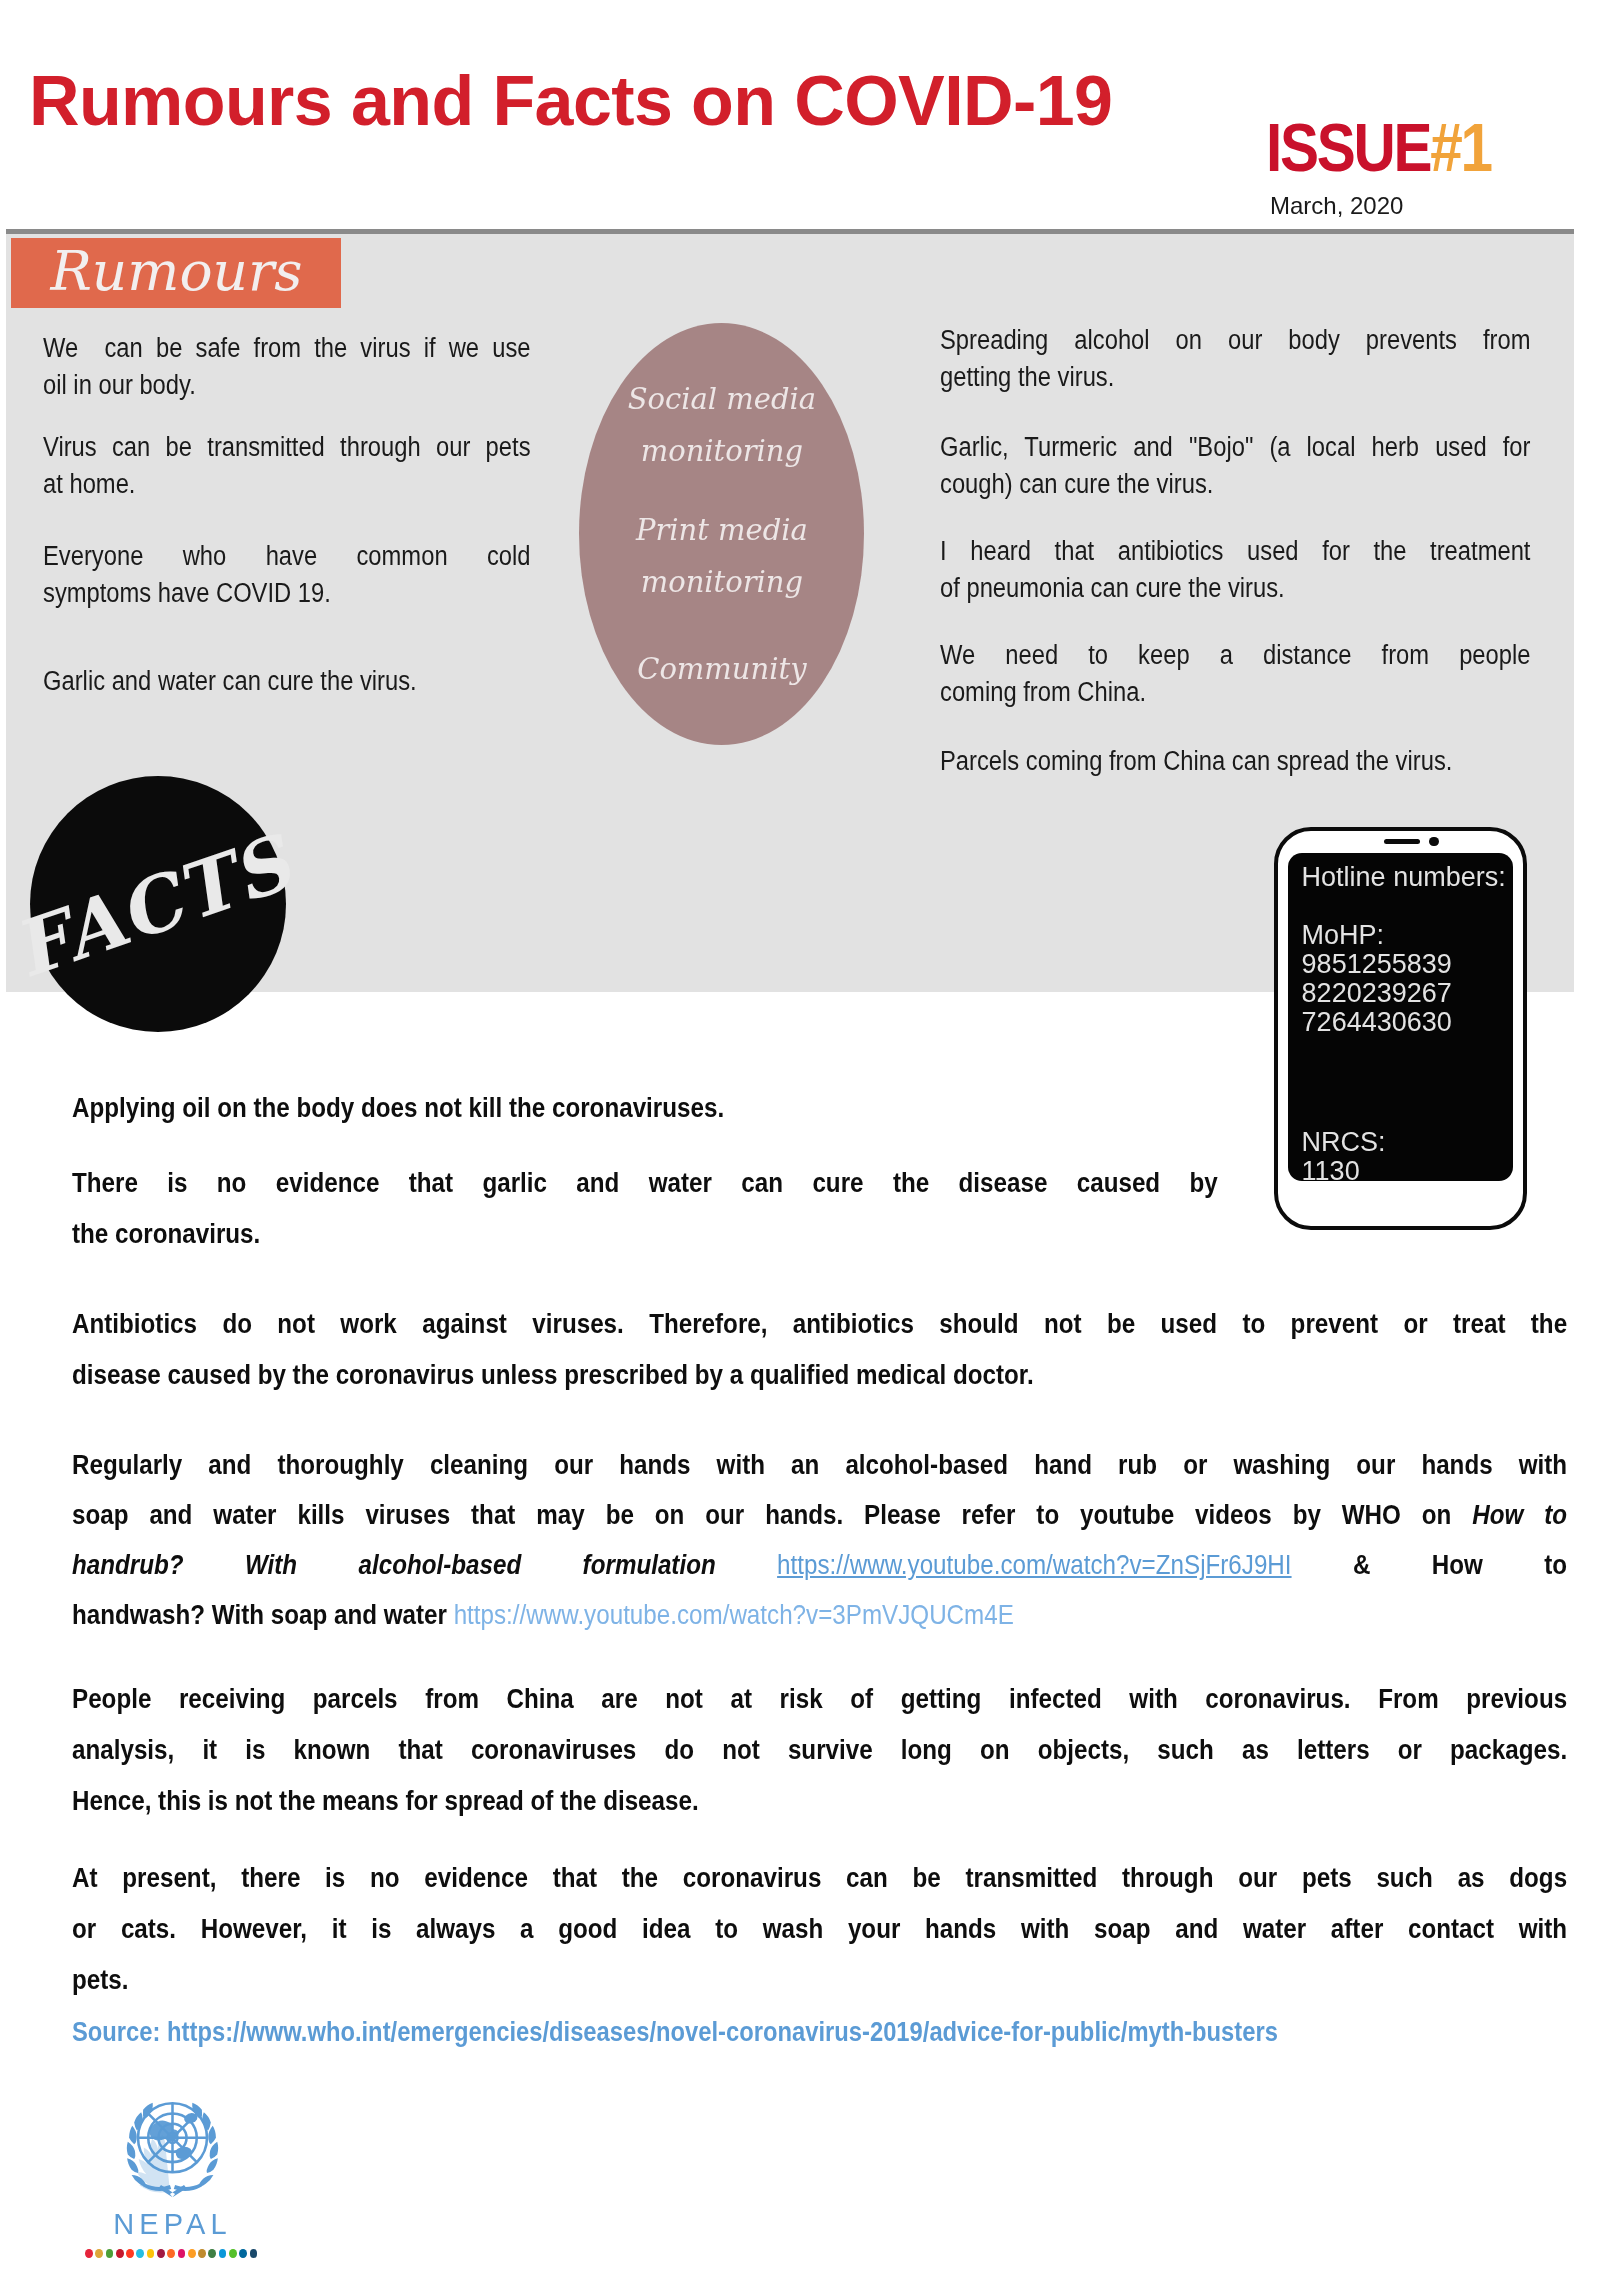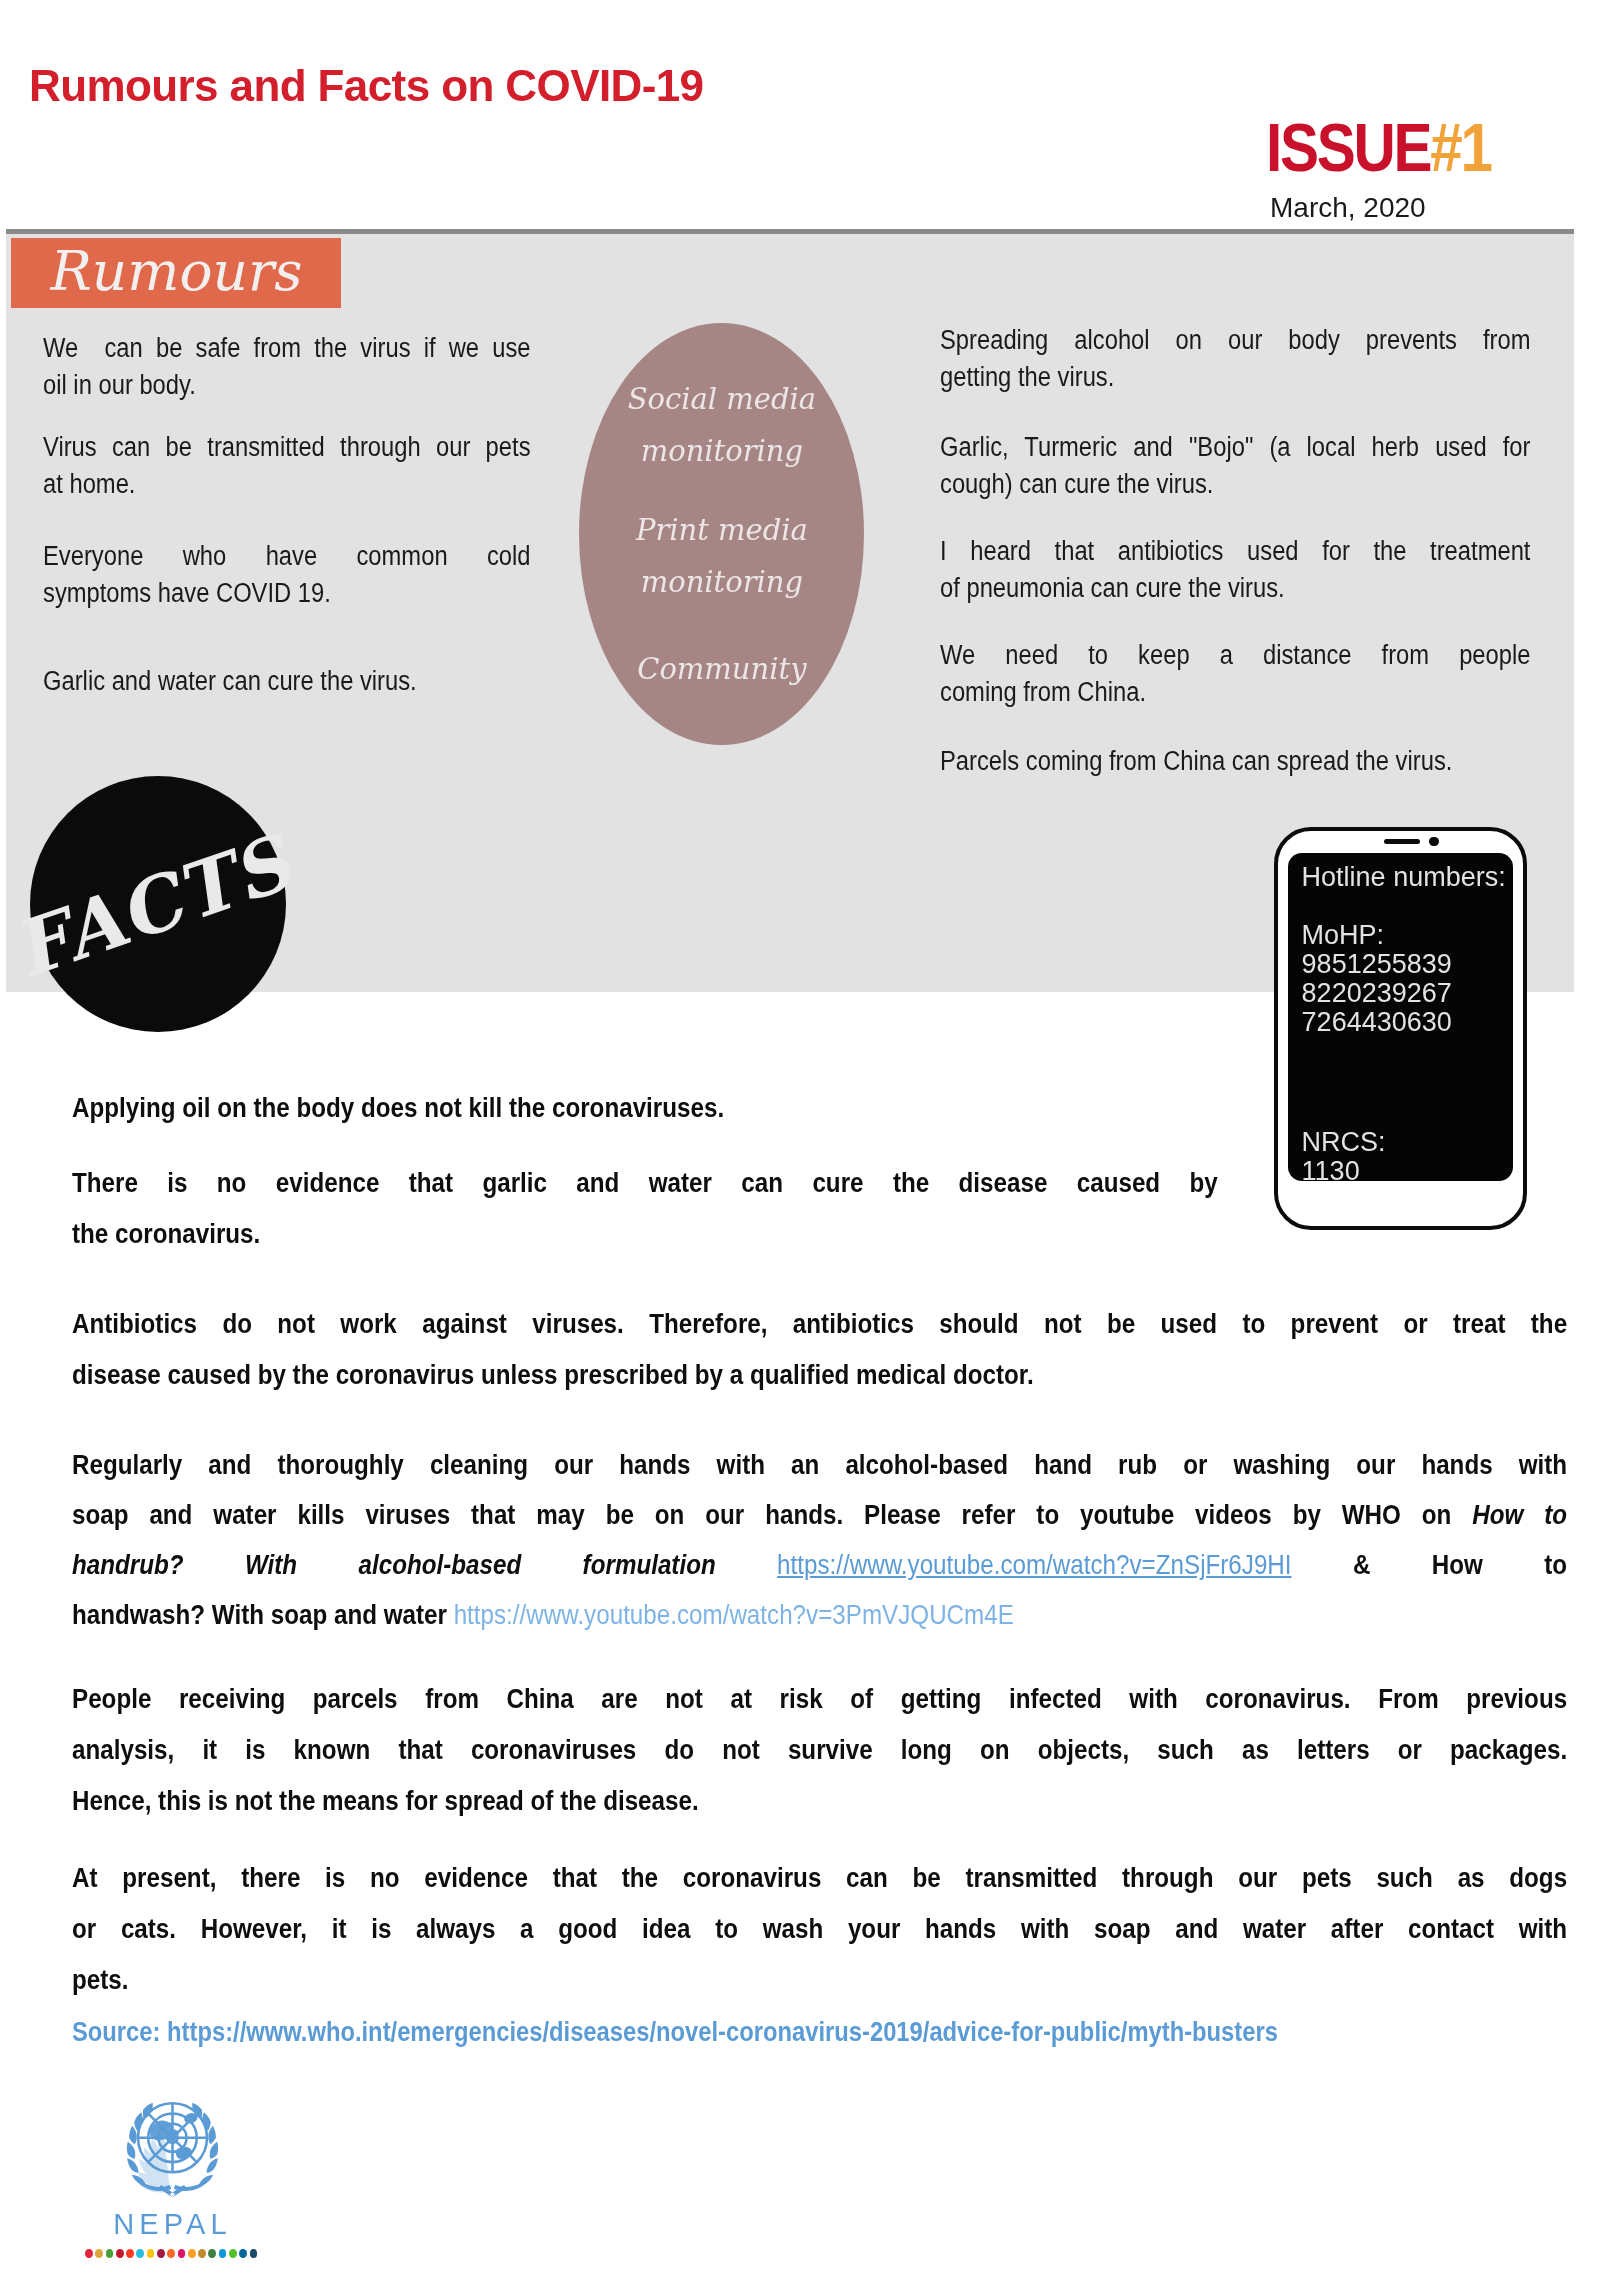--- a/index.html
+++ b/index.html
@@ -4,27 +4,27 @@
 <style>
   :root{
     --accent-red:#D21F2B; --issue-red:#C9112B; --issue-orange:#F1A33A;
     --banner-orange:#E0694C; --section-gray:#E2E2E2; --rule-gray:#8A8A8A;
     --circle-mauve:#A68585; --link-blue:#5B9BD5; --un-blue:#5B9BD5; --screen-text:#E3E3E3;
   }
   *{margin:0;padding:0;box-sizing:border-box;}
   html,body{background:#fff;}
   .page{position:relative;width:1600px;height:2295px;background:#fff;overflow:hidden;
          font-family:"Liberation Sans",sans-serif;color:#111;}
-  .page-title{position:absolute;left:29px;top:61px;font-size:44px;font-weight:bold;
+  .page-title{position:absolute;left:29px;top:61px;font-size:70px;font-weight:bold;
               color:var(--accent-red);letter-spacing:-0.6px;}
   .issue-box{position:absolute;left:1266px;top:108px;font-size:68px;font-weight:bold;
              letter-spacing:-2.6px;transform:scaleX(0.86);transform-origin:0 0;white-space:nowrap;}
   .issue-word{color:var(--issue-red);}
   .issue-num{color:var(--issue-orange);}
-  .issue-date{position:absolute;left:1270px;top:192px;font-size:28px;color:#1A1A1A;}
+  .issue-date{position:absolute;left:1270px;top:192px;font-size:24px;color:#1A1A1A;}
   .top-rule{position:absolute;left:6.4px;top:229px;width:1568px;height:5.1px;background:var(--rule-gray);}
   .rumours-section{position:absolute;left:6.4px;top:234px;width:1568px;height:758px;
                    background:var(--section-gray);}
   .rumours-banner{position:absolute;left:5.1px;top:3.8px;width:330px;height:70px;
                   background:var(--banner-orange);text-align:center;}
   .script{font-family:"DejaVu Serif",serif;font-style:italic;}
   .rumours-banner .banner-text{display:block;line-height:67px;font-size:55px;color:#F2EFEF;}
   .rumour{position:absolute;font-size:27px;color:#1A1A1A;transform:scaleX(0.88);transform-origin:0 0;}
   .rumour .line,.fact .line{text-align:justify;text-align-last:justify;white-space:pre-wrap;}
   .rumour .line{line-height:37px;}

